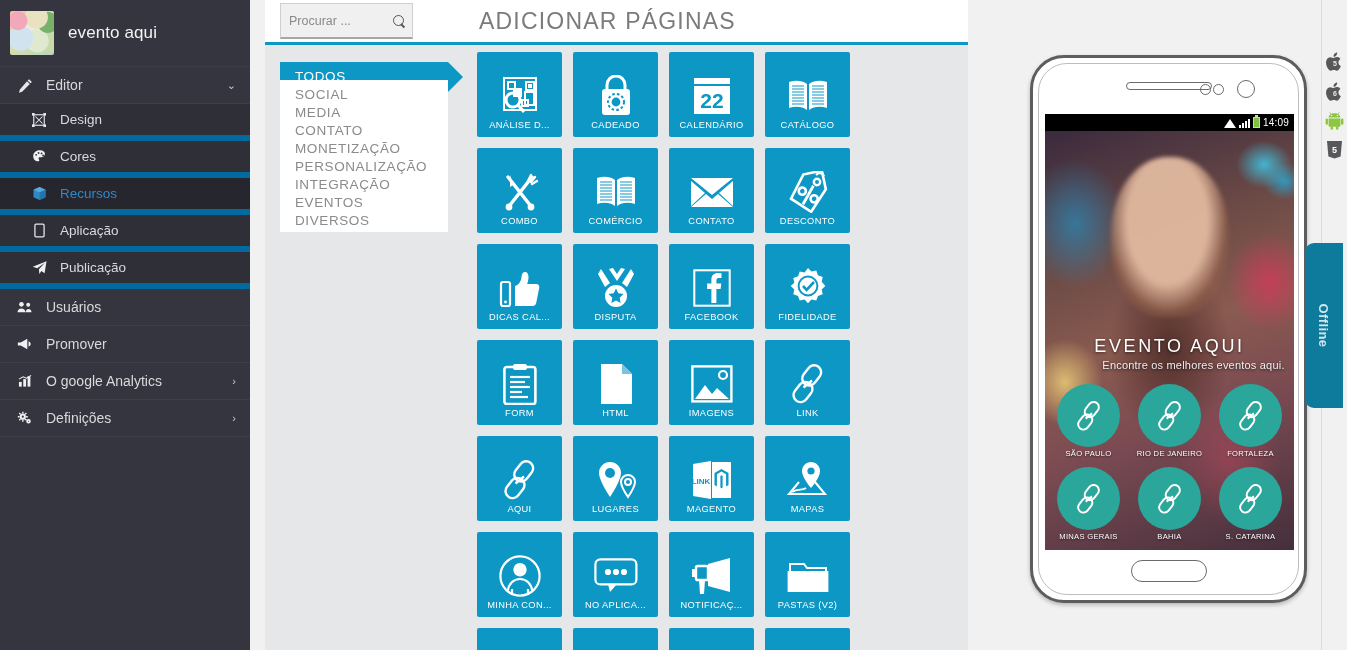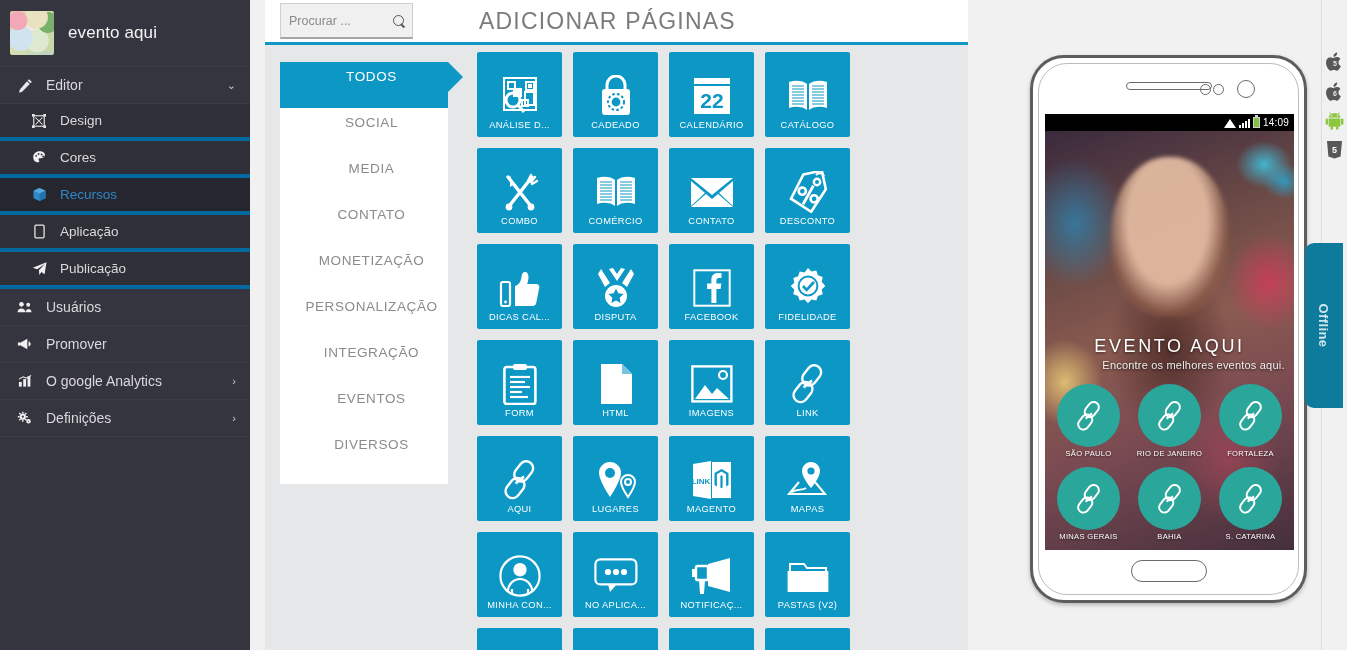--- a/index.html
+++ b/index.html
@@ -40,21 +40,21 @@
     font-size: 14px; color: #d9d9dd; cursor: pointer;
     border-bottom: 1px solid #3e3e48; position: relative;
   }
   .nav-item .ico {
     width: 22px; flex: 0 0 22px; text-align: center;
     font-size: 13px; color: #e3e3e6; line-height: 1;
     display: inline-flex; align-items: center; justify-content: center;
   }
   .nav-item .lbl { margin-left: 10px; flex: 1; white-space: nowrap; }
   .nav-item .caret { font-size: 11px; color: #c9c9cf; }
-  .nav-item.sub { padding-left: 28px; background: #2f2f38; height: 37px; border-bottom: 4px solid #0369a1; }
+  .nav-item.sub { padding-left: 28px; background: #2f2f38; height: 37px; border-bottom: 6px solid #0369a1; }
   .nav-item.sub .lbl { font-size: 13.5px; }
   .nav-item.sub.active { background: #26262e; }
   .nav-item.sub.active .lbl { color: #2f89c9; }
   .nav-item.group { background: #35353f; }
   .sidebar-gap { position:absolute; left:250px; top:0; width:15px; height:650px; background:#f1f1f1; }
 
   
   .main {
     position: absolute; left: 265px; top: 0; width: 703px; height: 650px;
     background: #e6e7e9;
@@ -88,22 +88,22 @@
   }
 
   .content { position: relative; padding: 17px 0 0 15px; height: 605px; }
 
   
   .cats {
     position: absolute; left: 15px; top: 17px; width: 168px;
     background: #fff; padding: 0 0 8px 0;
   }
   .cat {
-    height: 46px; line-height: 30px; padding-left: 15px; font-size: 13.5px;
-    color: #8b8b8b; letter-spacing: .6px; cursor: pointer; position: relative; text-align: center;
+    height: 18px; line-height: 30px; padding-left: 15px; font-size: 13.5px;
+    color: #8b8b8b; letter-spacing: .6px; cursor: pointer; position: relative;
   }
   .cat.active { background: #0d97c4; color: #fff; }
   .cat.active:after {
     content:""; position:absolute; right:-15px; top:0; width:0; height:0;
     border-top: 15px solid transparent; border-bottom: 15px solid transparent;
     border-left: 15px solid #0d97c4;
   }
 
   
   .tiles {

